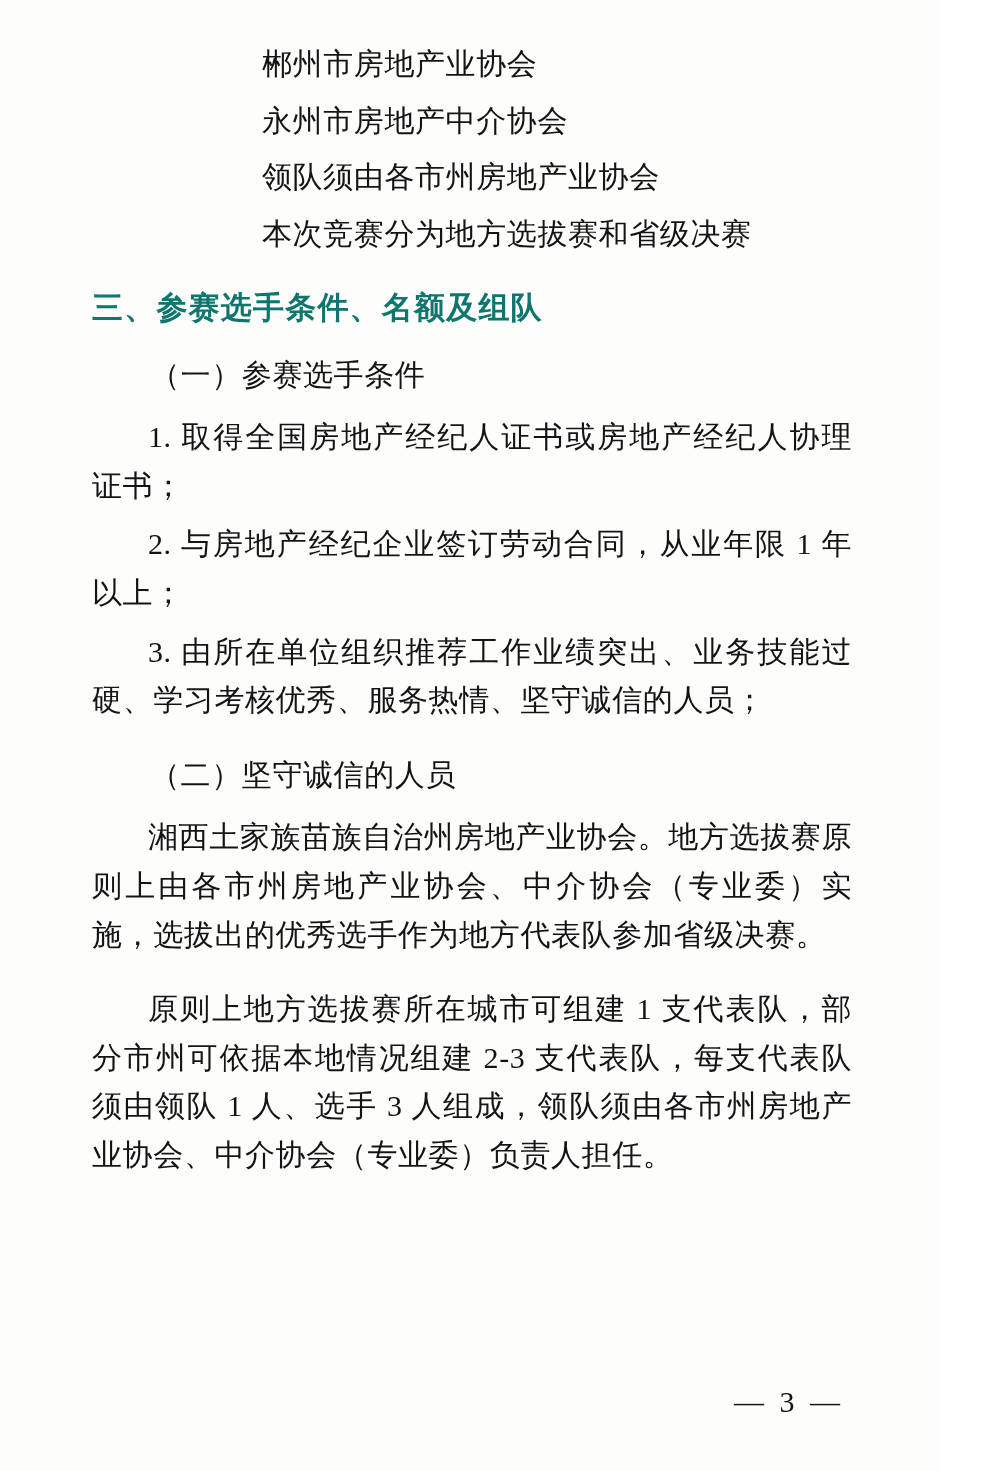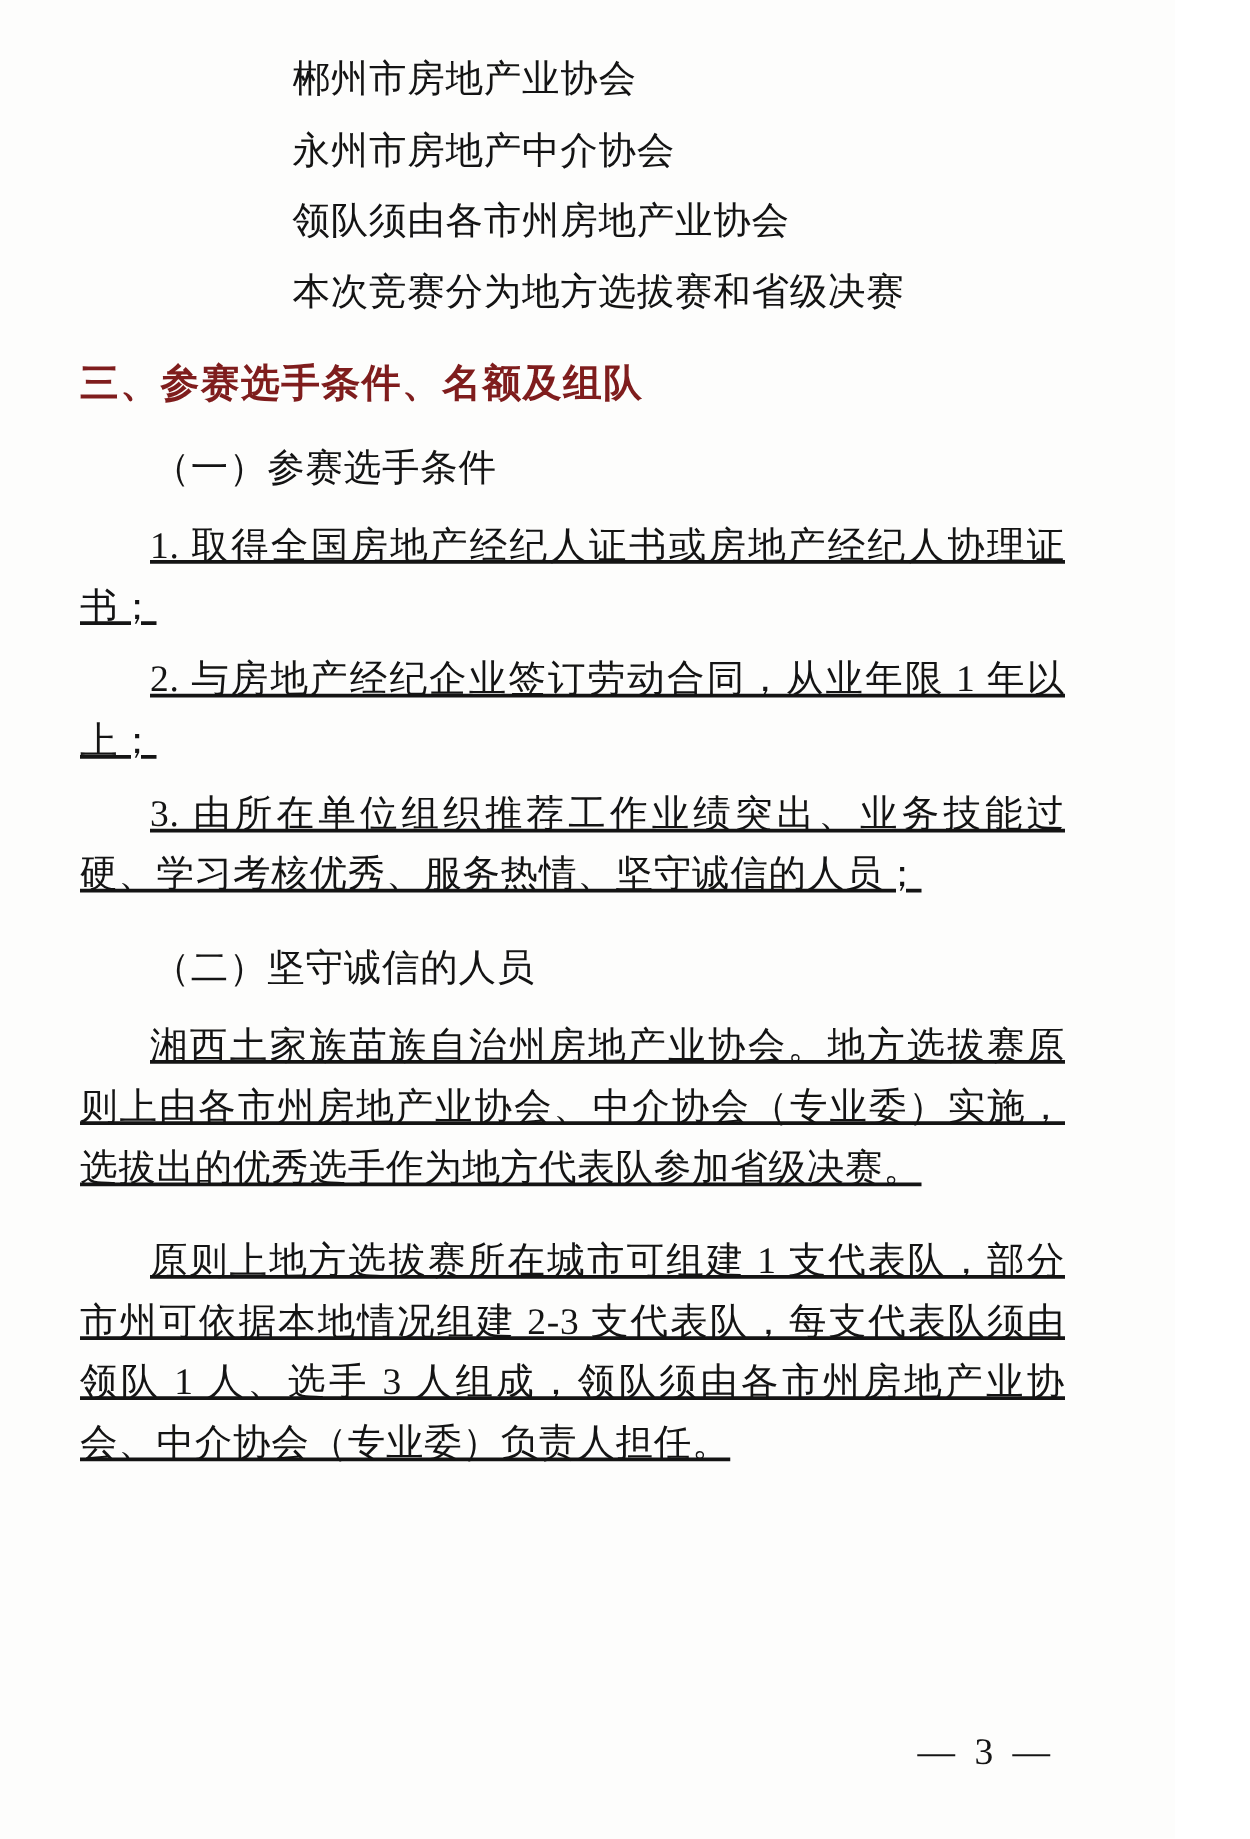--- a/index.html
+++ b/index.html
@@ -15,53 +15,52 @@
     color: #1a1a1a;
     overflow: hidden;
   }
   .page {
     position: absolute;
     left: 0;
     top: 0;
     width: 940px;
     height: 1471px;
     box-sizing: border-box;
-    padding: 40px 88px 40px 64px;
+    padding: 40px 88px 40px 92px;
     background: #fdfdfc;
   }
   .doc-body {
     font-size: 30px;
     line-height: 1.62;
     letter-spacing: 0.6px;
     color: #141414;
   }
   .org-line {
     text-indent: 170px;
     margin: 0 0 8px 0;
     white-space: nowrap;
   }
   .section-heading {
     font-family: "DejaVu Sans", "Liberation Sans", sans-serif;
     font-weight: bold;
     font-size: 31px;
     letter-spacing: 1.2px;
     margin: 24px 0 18px 0;
     text-indent: 0;
-    color: #7f1d1d;
+    color: #0f766e;
   }
   .sub-heading {
     margin: 0 0 14px 0;
     text-indent: 58px;
   }
   .para {
     margin: 0 0 12px 0;
     text-indent: 56px;
     text-align: justify;
     text-justify: inter-ideograph;
-    text-decoration: underline;
   }
   .para.tight {
     margin-bottom: 10px;
   }
   .para.gap-before {
     margin-top: 26px;
   }
   .block-gap {
     height: 16px;
   }

